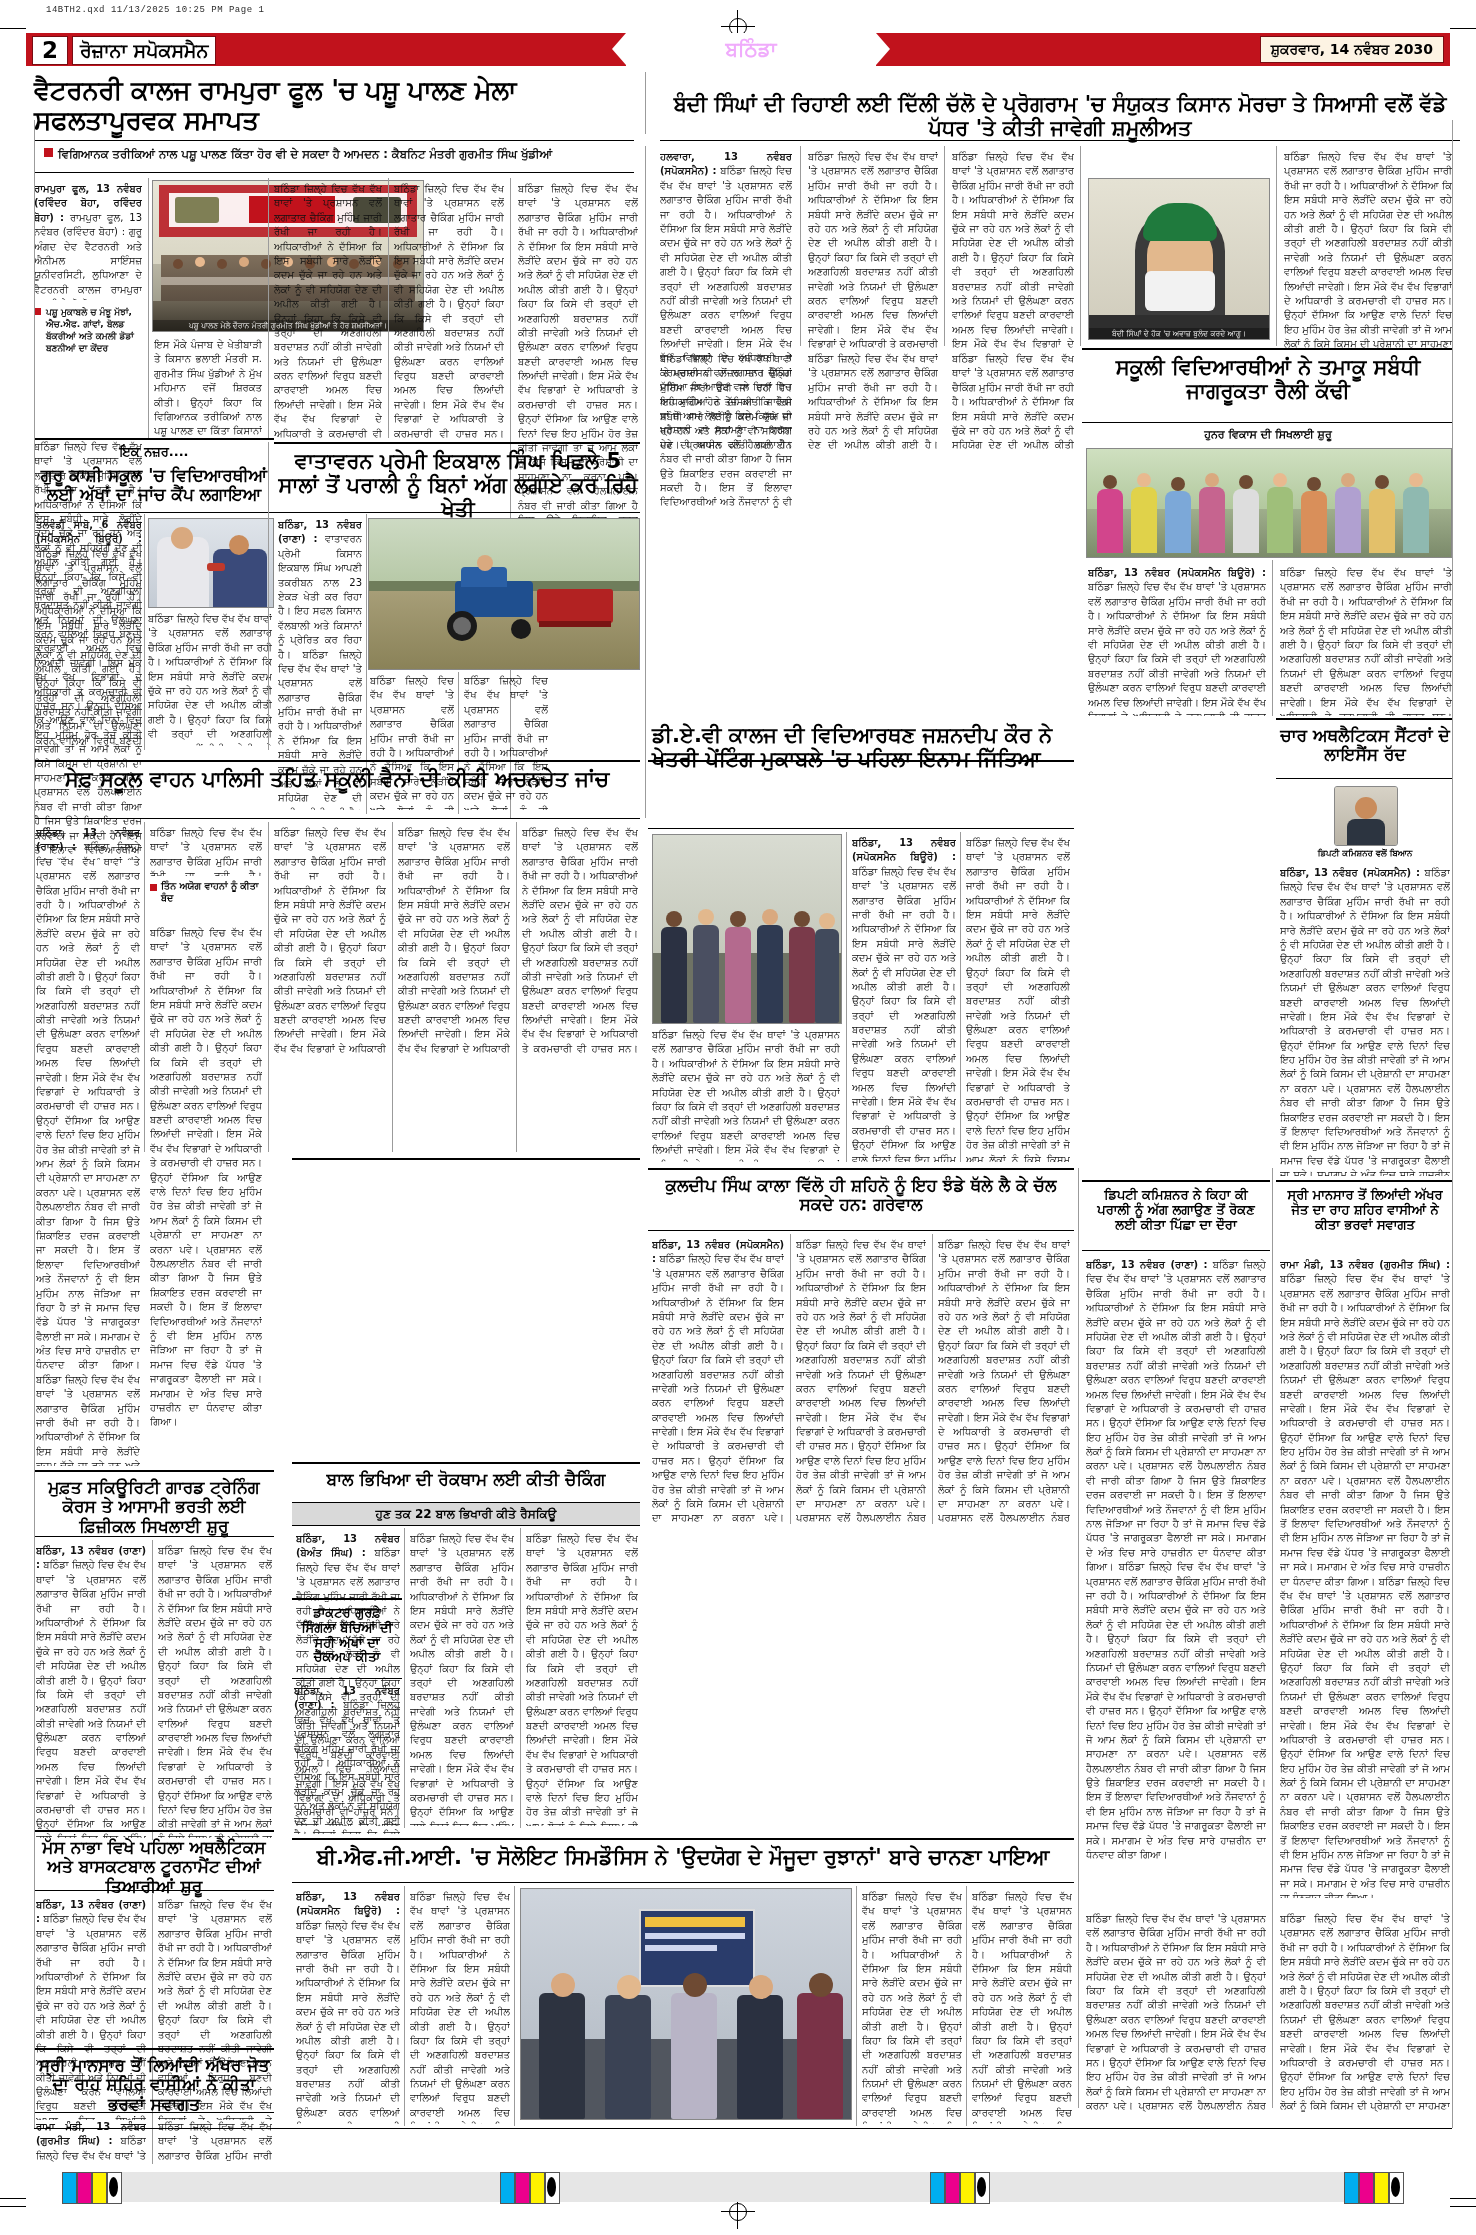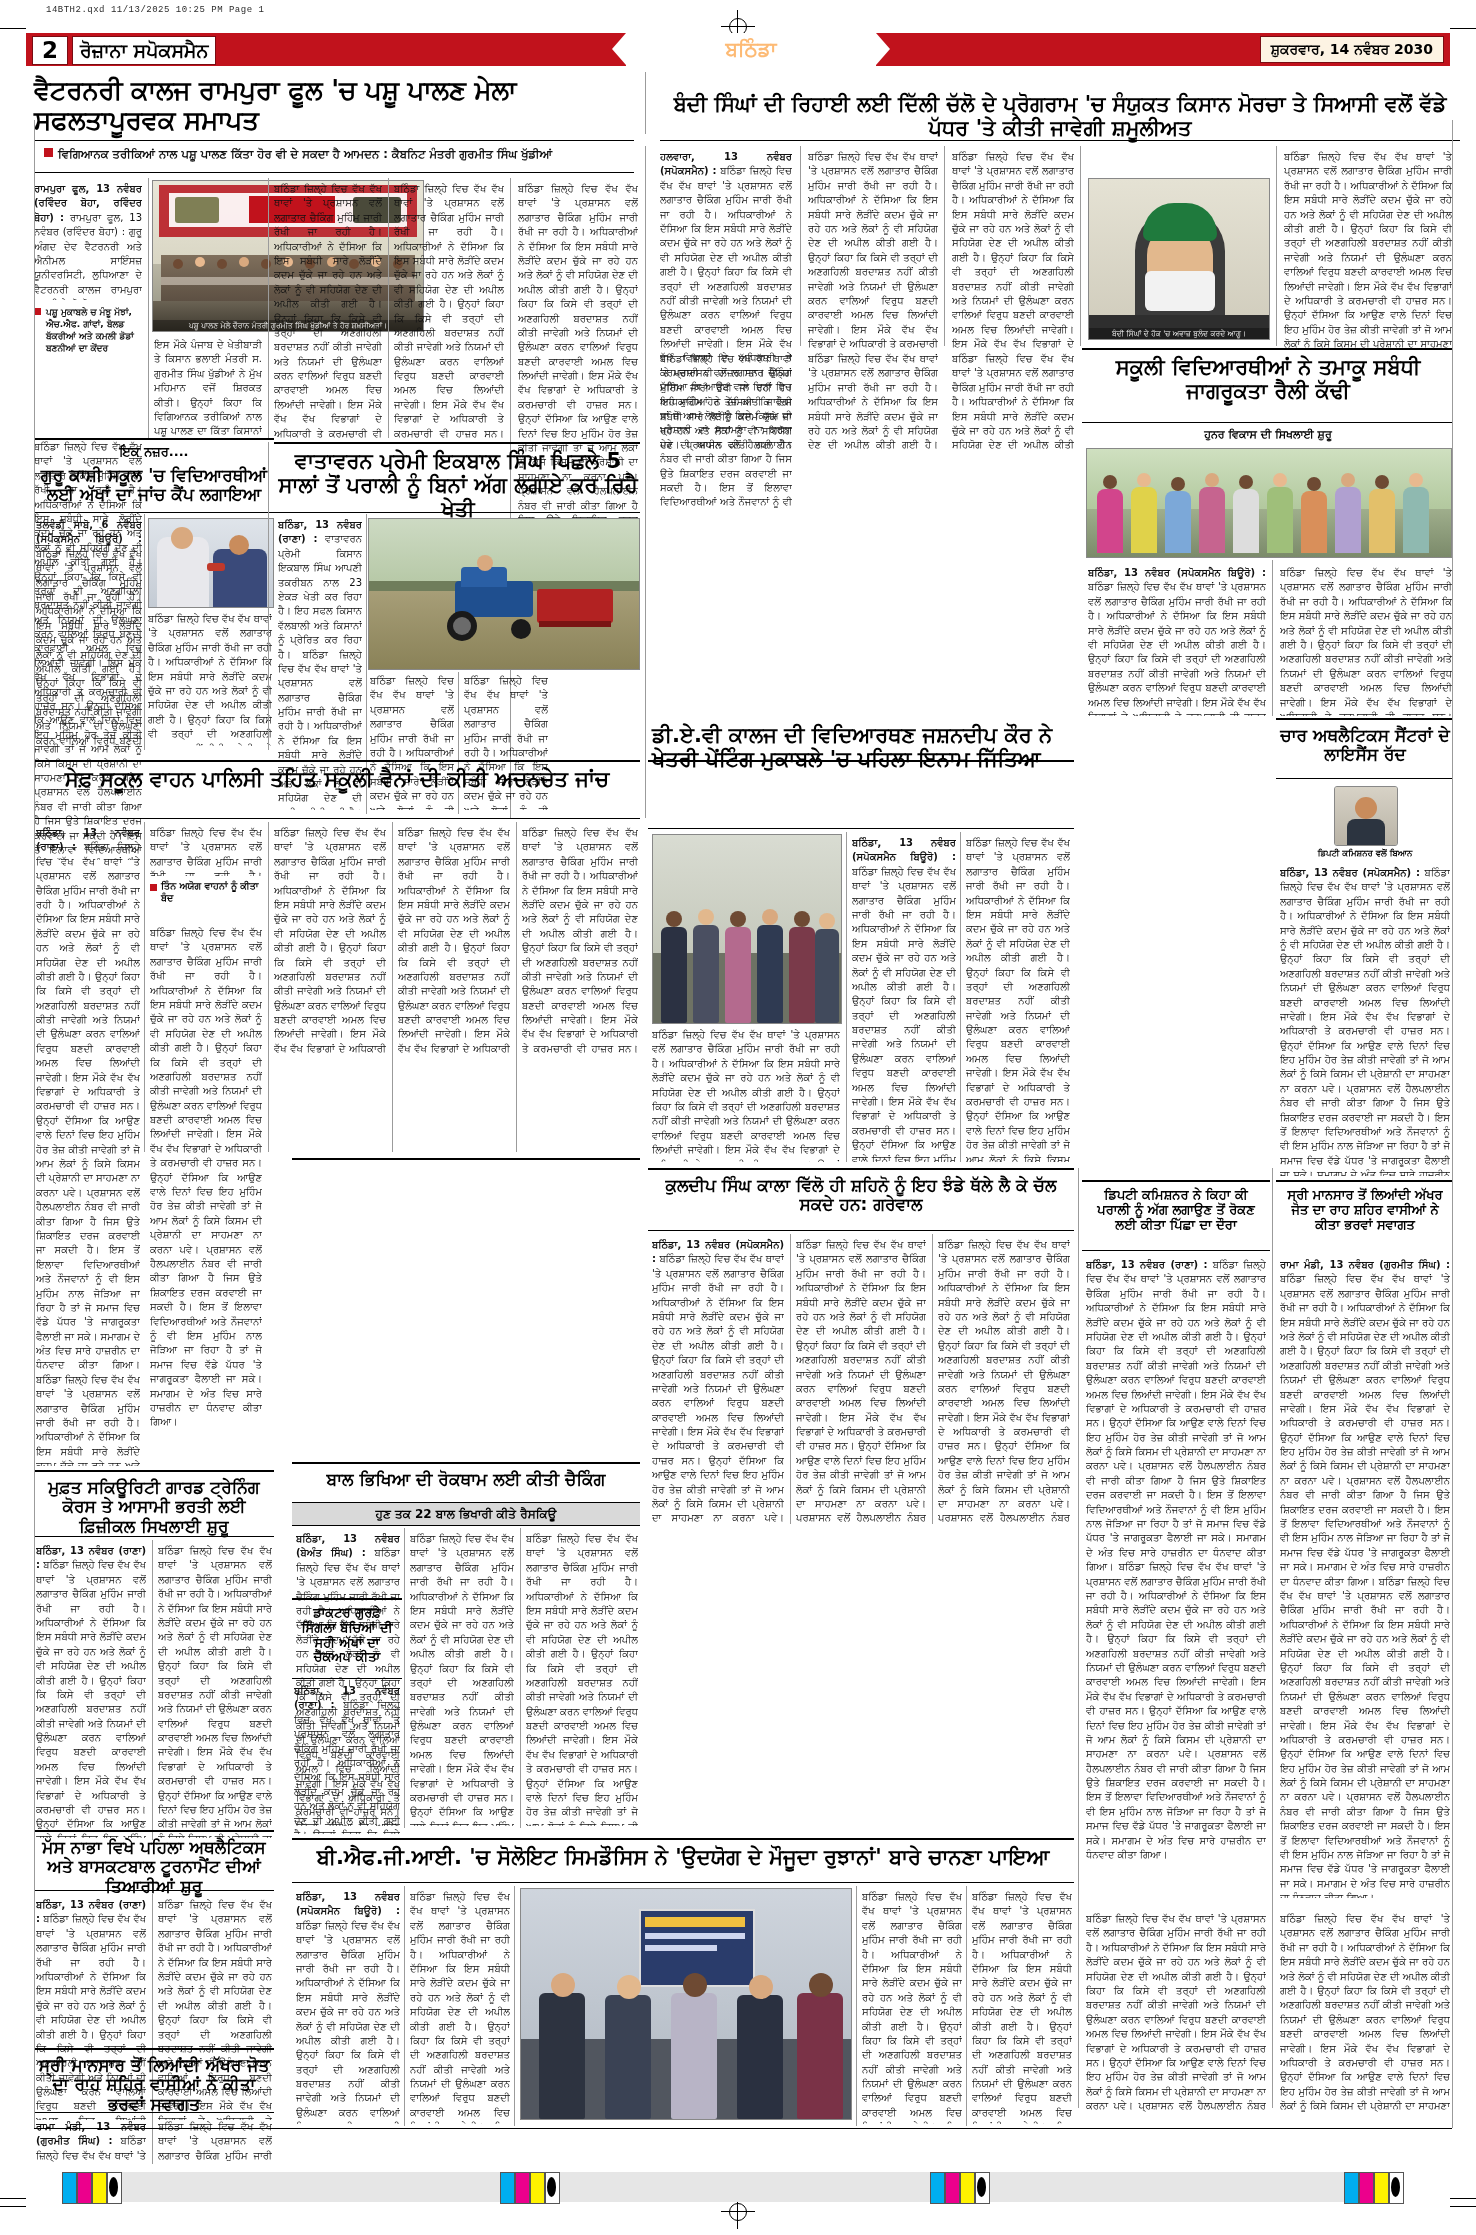--- a/index.html
+++ b/index.html
@@ -36,21 +36,21 @@
   .pagenum{
     position:absolute;left:6px;top:3px;width:34px;height:27px;background:#fff;border:1px solid #7a0c12;
     color:#000;font-size:23px;font-weight:bold;text-align:center;line-height:27px;
   }
   .mastname{
     position:absolute;left:46px;top:3px;height:27px;background:#fff;border:1px solid #7a0c12;
     padding:0 7px;color:#000;font-size:19px;font-weight:bold;line-height:27px;white-space:nowrap;
   }
   .edition{
     position:absolute;left:618px;top:1px;width:214px;height:31px;line-height:31px;text-align:center;
-    color:#fdba74;font-size:20px;font-weight:bold;
+    color:#f0abfc;font-size:20px;font-weight:bold;
   }
   .datebox{
     position:absolute;right:6px;top:3px;height:25px;background:#fdf3e3;border:1px solid #7a0c12;
     padding:0 10px;color:#000;font-size:14px;font-weight:bold;line-height:25px;white-space:nowrap;
   }
   
   .vrule{position:absolute;width:1px;background:#9b9b9b;}
   .hrule{position:absolute;height:1px;background:#000;}
   .hrule.thick{height:2px;}
   

